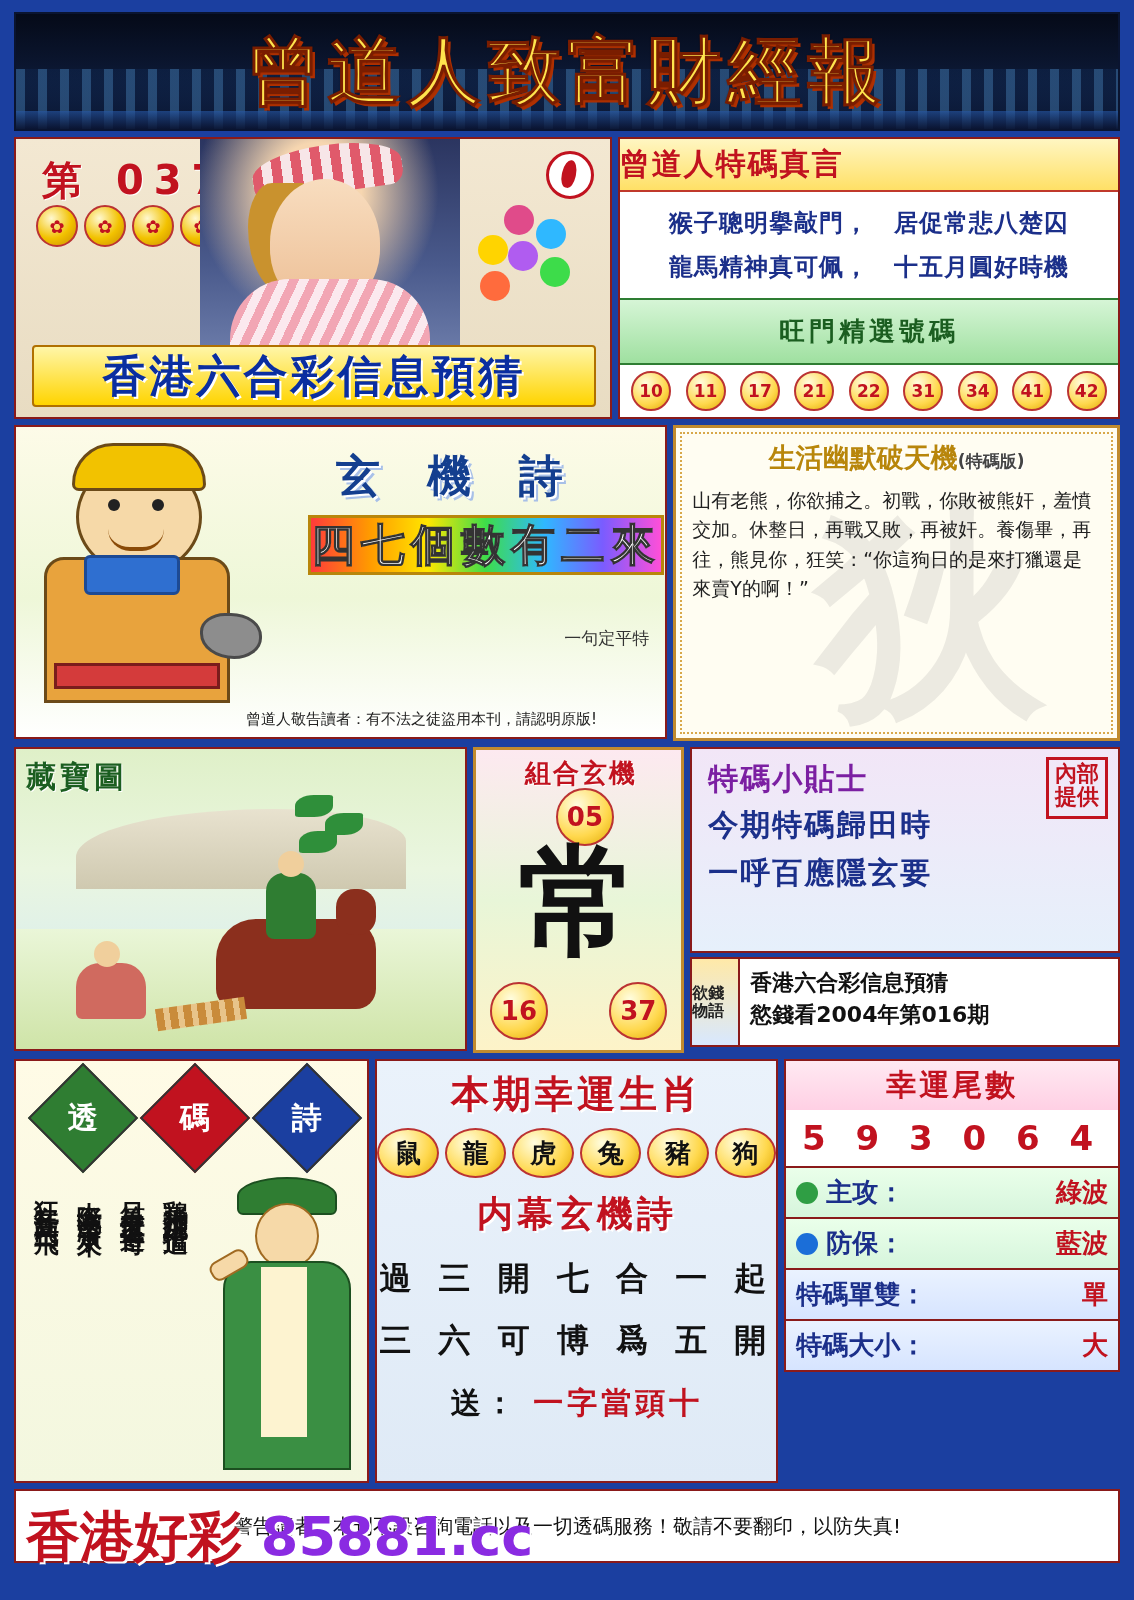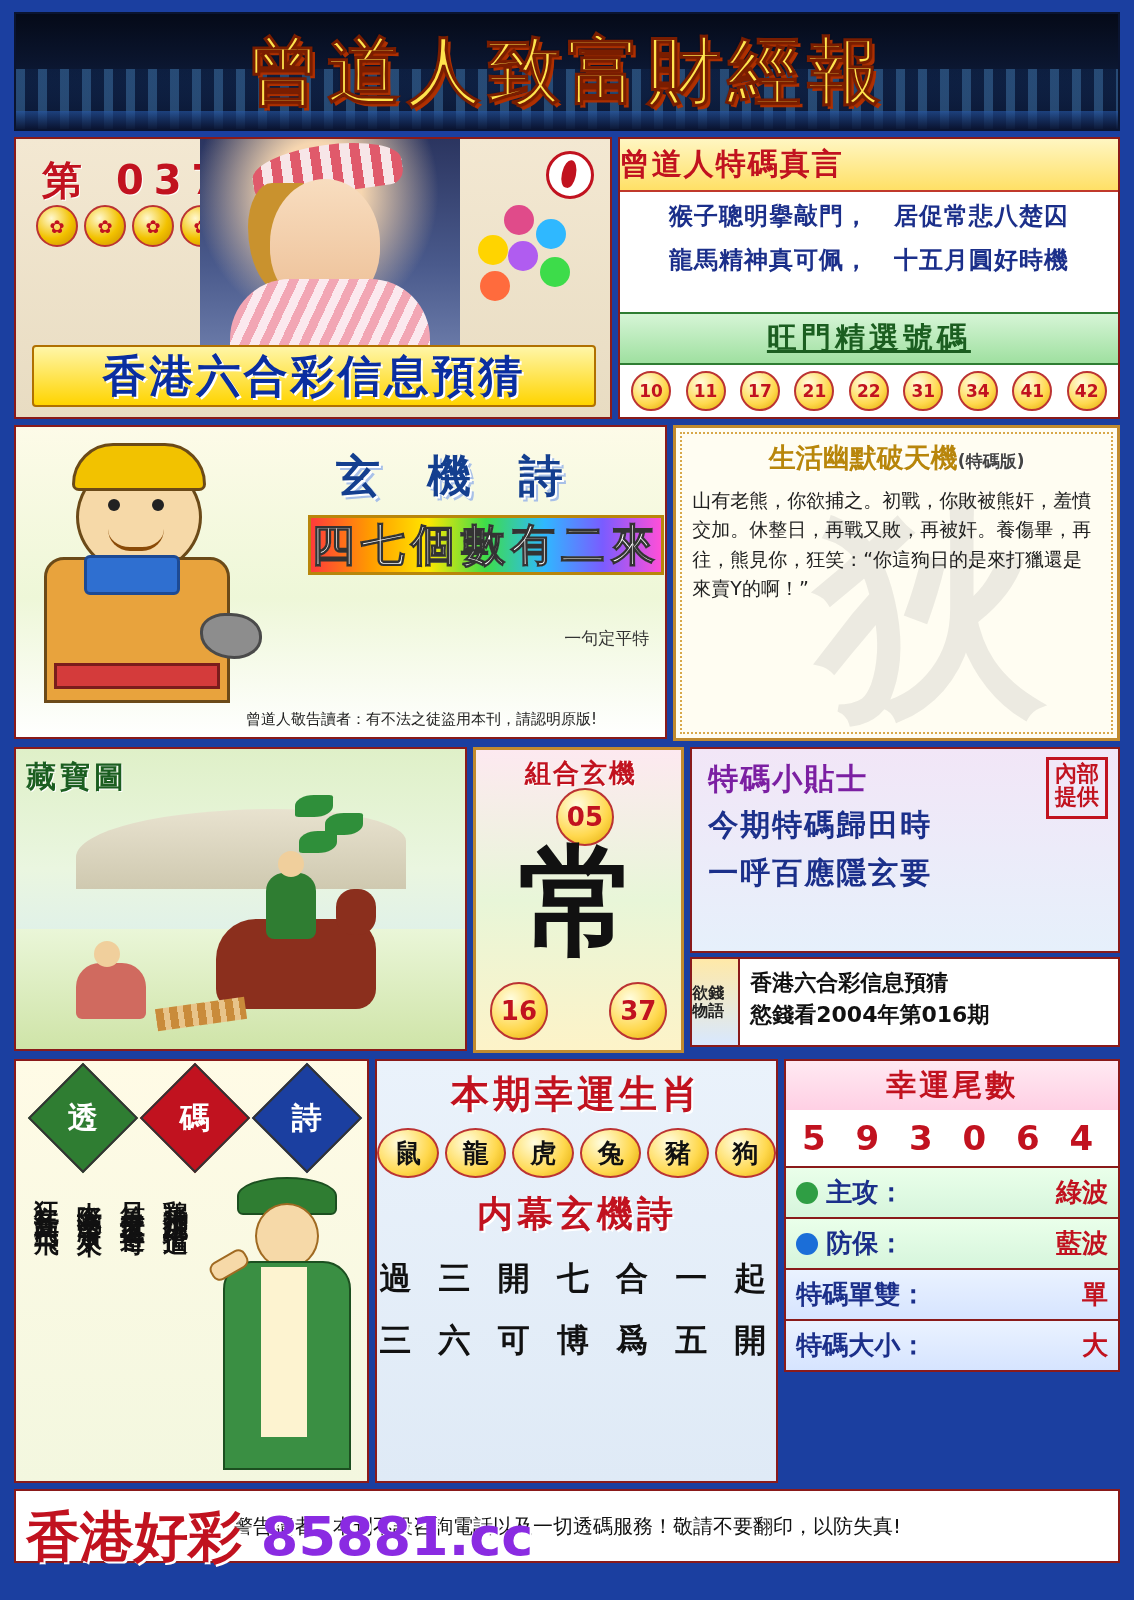--- a/index.html
+++ b/index.html
@@ -108,27 +108,27 @@
     width:500px;height:278px;border:2px solid #8a1a1a;background:#fdf6e3;
     display:flex;flex-direction:column;
   }
   .tr-head{
     background:linear-gradient(180deg,#fff6c2,#ffe066);
     border-bottom:2px solid #c0392b;
     text-align:left;font-size:30px;font-weight:bold;color:#c1121f;
     padding:5px 0;letter-spacing:2px;
   }
   .tr-poem{
-    flex:1;background:#ffffff;padding:8px 10px;display:flex;flex-direction:column;justify-content:flex-start;gap:12px;
+    flex:1;background:#ffffff;padding:8px 10px;display:flex;flex-direction:column;justify-content:center;gap:12px;
   }
   .tr-poem div{font-size:24px;color:#1b2f8a;font-weight:bold;letter-spacing:1px;text-align:center;}
   .tr-sub{
     background:linear-gradient(180deg,#d6f5d6,#9fe0a0);
     border-top:2px solid #2e7d32;border-bottom:2px solid #2e7d32;
-    text-align:center;font-size:30px;font-weight:bold;color:#1b5e20;padding:4px 0;letter-spacing:4px;text-decoration:underline;
+    text-align:center;font-size:26px;font-weight:bold;color:#1b5e20;padding:14px 0;letter-spacing:4px;
   }
   .tr-nums{
     background:#fff;display:flex;align-items:center;justify-content:space-around;padding:6px 4px;
   }
   .ball-n{
     width:36px;height:36px;border-radius:50%;
     display:flex;align-items:center;justify-content:center;
     font-size:17px;font-weight:bold;color:#c1121f;
     border:2px solid #b33;
     background:radial-gradient(circle at 35% 28%,#fffde0,#ffd84d 60%,#e0a800);
@@ -507,20 +507,24 @@
         <div class="zod">鼠</div>
         <div class="zod">龍</div>
         <div class="zod">虎</div>
         <div class="zod">兔</div>
         <div class="zod">豬</div>
         <div class="zod">狗</div>
       </div>
       <div class="cc-sub">内幕玄機詩</div>
       <div class="cc-line">過 三 開 七 合 一 起</div>
       <div class="cc-line">三 六 可 博 爲 五 開</div>
+      <div class="cc-send">
+        <span>送：</span>
+        <b>一字當頭十</b>
+      </div>
     </div>
 
     <div class="right-col">
       <div class="rc-box">
         <div class="rc-head">幸運尾數</div>
         <div class="rc-tails">5 9 3 0 6 4</div>
         <div class="rc-row alt">
           <span class="dot2" style="background:#2f9e44"></span>
           <span class="rc-label">主攻：</span>
           <span class="rc-val">綠波</span>

